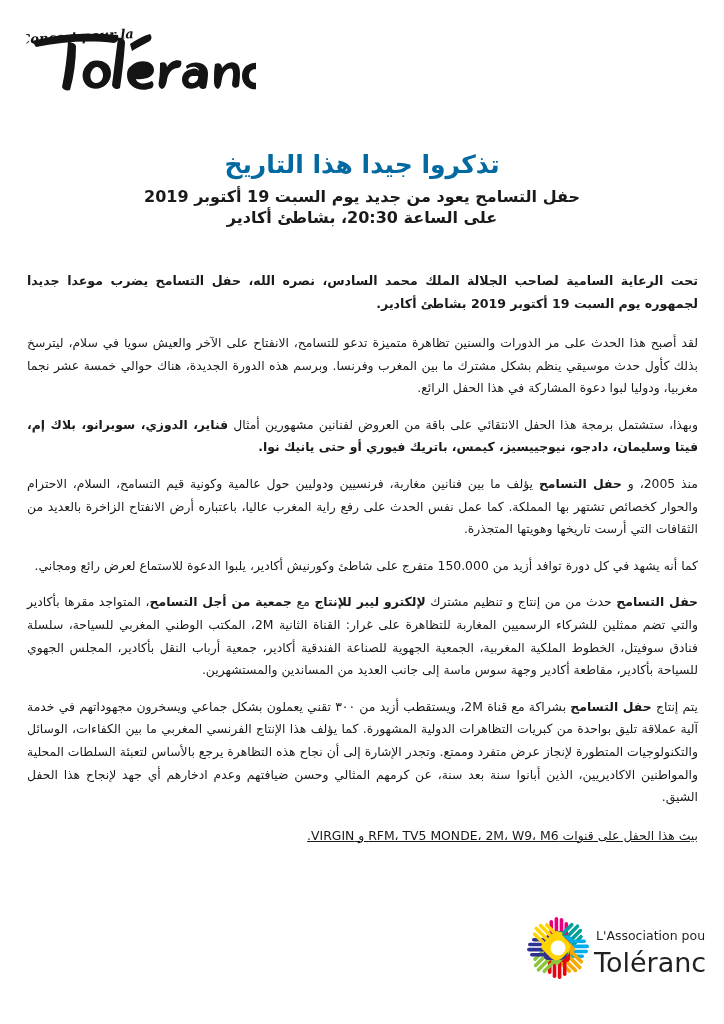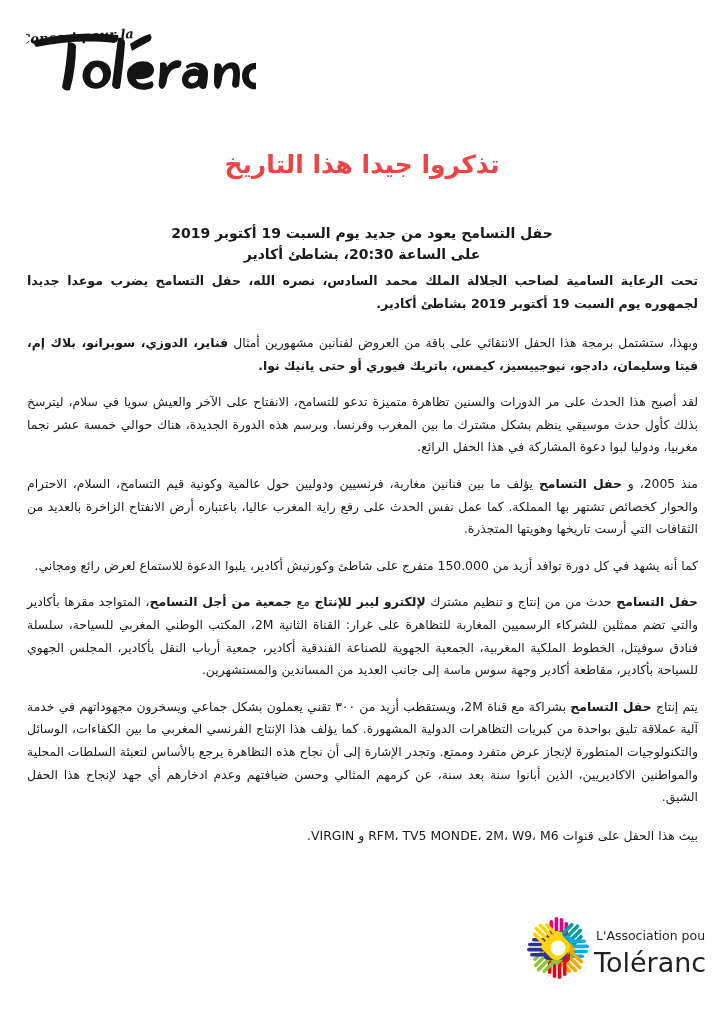--- a/index.html
+++ b/index.html
@@ -44,26 +44,25 @@
     letter-spacing: 0px;
     direction: rtl;
   }
 
   .subhead {
     position: absolute;
     left: 90px;
     right: 90px;
     top: 186px;
     text-align: center;
-    font-size: 14px;
+    font-size: 16px;
     font-weight: bold;
     line-height: 21px;
     direction: rtl;
     color: #1a1a1a;
-    margin-top: 37px;
   }
 
   
   .body-block {
     position: absolute;
     left: 27px;
     top: 252px;
     width: 671px;
     direction: rtl;
     text-align: justify;
@@ -71,21 +70,21 @@
     margin-top: 17px;
   }
 
   .para {
     margin: 0 0 14px 0;
     font-size: 12.4px;
     line-height: 22.6px;
     text-align: justify;
     direction: rtl;
   }
-  .para:last-child { margin-bottom: 0; }
+  .para:last-child { margin-bottom: 0; text-decoration: underline; }
 
   .para.lead {
     font-weight: bold;
     font-size: 12.6px;
     line-height: 23px;
     margin-bottom: 17px;
   }
 
   .para.tight { margin-bottom: 16px; }
 
@@ -135,31 +134,31 @@
           <path d="M189 46 C193 44, 196 46, 196 50 C200 44, 208 42, 212 47 C215 51, 214 60, 213 68 C210 71, 206 70, 206 66 C207 60, 208 54, 206 51 C202 49, 197 54, 196 61 C195 66, 195 69, 192 71 C189 70, 188 67, 188 63 C188 57, 188 51, 189 46 Z"></path>
 
           <path d="M222 47 C229 43, 238 45, 240 50 C239 53, 236 54, 233 53 C229 49, 223 52, 223 58 C223 64, 229 67, 235 63 C238 64, 239 67, 237 69 C228 75, 216 69, 216 58 C216 53, 218 49, 222 47 Z"></path>
 
           <path d="M245 48 C254 40, 268 43, 268 52 C268 59, 259 62, 250 61 C251 66, 259 67, 266 63 C268 65, 268 68, 266 70 C254 75, 241 69, 241 57 C241 53, 242 50, 245 48 Z M250 52 C253 50, 259 50, 260 53 C256 55, 252 55, 249 55 Z"></path>
         </g>
       </g>
     </svg>
   </div>
 
-  <h1 class="headline" style="color: #ef4444;">تذكروا جيدا هذا التاريخ</h1>
+  <h1 class="headline" style="color: #0369a1;">تذكروا جيدا هذا التاريخ</h1>
 
   <div class="subhead">
     <div>حفل التسامح يعود من جديد يوم السبت 19 أكتوبر 2019</div>
     <div>على الساعة 20:30، بشاطئ أكادير</div>
   </div>
 
   <div class="body-block">
     <p class="para lead">تحت الرعاية السامية لصاحب الجلالة الملك محمد السادس، نصره الله، حفل التسامح يضرب موعدا جديدا لجمهوره يوم السبت 19 أكتوبر 2019  بشاطئ أكادير.</p>
+    <p class="para">لقد أصبح هذا الحدث على مر الدورات والسنين تظاهرة متميزة تدعو للتسامح، الانفتاح على الآخر والعيش سويا في سلام، ليترسخ بذلك كأول حدث موسيقي ينظم بشكل مشترك ما بين المغرب وفرنسا. وبرسم هذه الدورة الجديدة، هناك حوالي خمسة عشر نجما مغربيا، ودوليا لبوا دعوة المشاركة في هذا الحفل الرائع.</p>
     <p class="para"><span>وبهذا، ستشتمل برمجة هذا الحفل الانتقائي على باقة من العروض لفنانين مشهورين أمثال </span><b>فناير، الدوزي، سوبرانو، بلاك إم، فيتا وسليمان، دادجو، نيوجييسيز، كيمس، باتريك فيوري أو حتى يانيك نوا.</b></p>
-    <p class="para">لقد أصبح هذا الحدث على مر الدورات والسنين تظاهرة متميزة تدعو للتسامح، الانفتاح على الآخر والعيش سويا في سلام، ليترسخ بذلك كأول حدث موسيقي ينظم بشكل مشترك ما بين المغرب وفرنسا. وبرسم هذه الدورة الجديدة، هناك حوالي خمسة عشر نجما مغربيا، ودوليا لبوا دعوة المشاركة في هذا الحفل الرائع.</p>
     <p class="para"><span>منذ 2005، و </span><b>حفل التسامح</b><span> يؤلف ما بين فنانين مغاربة، فرنسيين ودوليين حول عالمية وكونية قيم التسامح، السلام، الاحترام والحوار كخصائص تشتهر بها المملكة. كما عمل نفس الحدث على رفع راية المغرب عاليا، باعتباره أرض الانفتاح الزاخرة بالعديد من الثقافات التي أرست تاريخها وهويتها المتجذرة.</span></p>
     <p class="para">كما أنه يشهد في كل دورة توافد أزيد من 150.000 متفرج على شاطئ وكورنيش أكادير، يلبوا الدعوة للاستماع لعرض رائع ومجاني.</p>
     <p class="para"><b>حفل التسامح</b><span> حدث من من إنتاج و تنظيم مشترك </span><b>لإلكترو ليبر للإنتاج</b><span> مع </span><b>جمعية من أجل التسامح</b><span>، المتواجد مقرها بأكادير والتي تضم ممثلين للشركاء الرسميين المغاربة للتظاهرة على غرار: القناة الثانية 2M، المكتب الوطني المغربي للسياحة، سلسلة فنادق سوفيتل، الخطوط الملكية المغربية، الجمعية الجهوية للصناعة الفندقية أكادير، جمعية أرباب النقل بأكادير، المجلس الجهوي للسياحة بأكادير، مقاطعة أكادير وجهة سوس ماسة إلى جانب العديد من المساندين والمستشهرين.</span></p>
     <p class="para tight"><span>يتم إنتاج </span><b>حفل التسامح</b><span> بشراكة مع قناة 2M، ويستقطب أزيد من ٣٠٠ تقني يعملون بشكل جماعي ويسخرون مجهوداتهم في خدمة آلية عملاقة تليق بواحدة من كبريات التظاهرات الدولية المشهورة. كما يؤلف هذا الإنتاج الفرنسي المغربي ما بين الكفاءات، الوسائل والتكنولوجيات المتطورة لإنجاز عرض متفرد وممتع. وتجدر الإشارة إلى أن نجاح هذه التظاهرة يرجع بالأساس لتعبئة السلطات المحلية والمواطنين الاكاديريين، الذين أبانوا سنة بعد سنة، عن كرمهم المثالي وحسن ضيافتهم وعدم ادخارهم أي جهد لإنجاح هذا الحفل الشيق.</span></p>
     <p class="para">بيث هذا الحفل على قنوات RFM، TV5 MONDE، 2M، W9، M6 و VIRGIN.</p>
   </div>
 
   <div class="footer-logo">
     <svg width="190" height="82" viewBox="0 0 190 82" xmlns="http://www.w3.org/2000/svg" aria-hidden="true">
 

